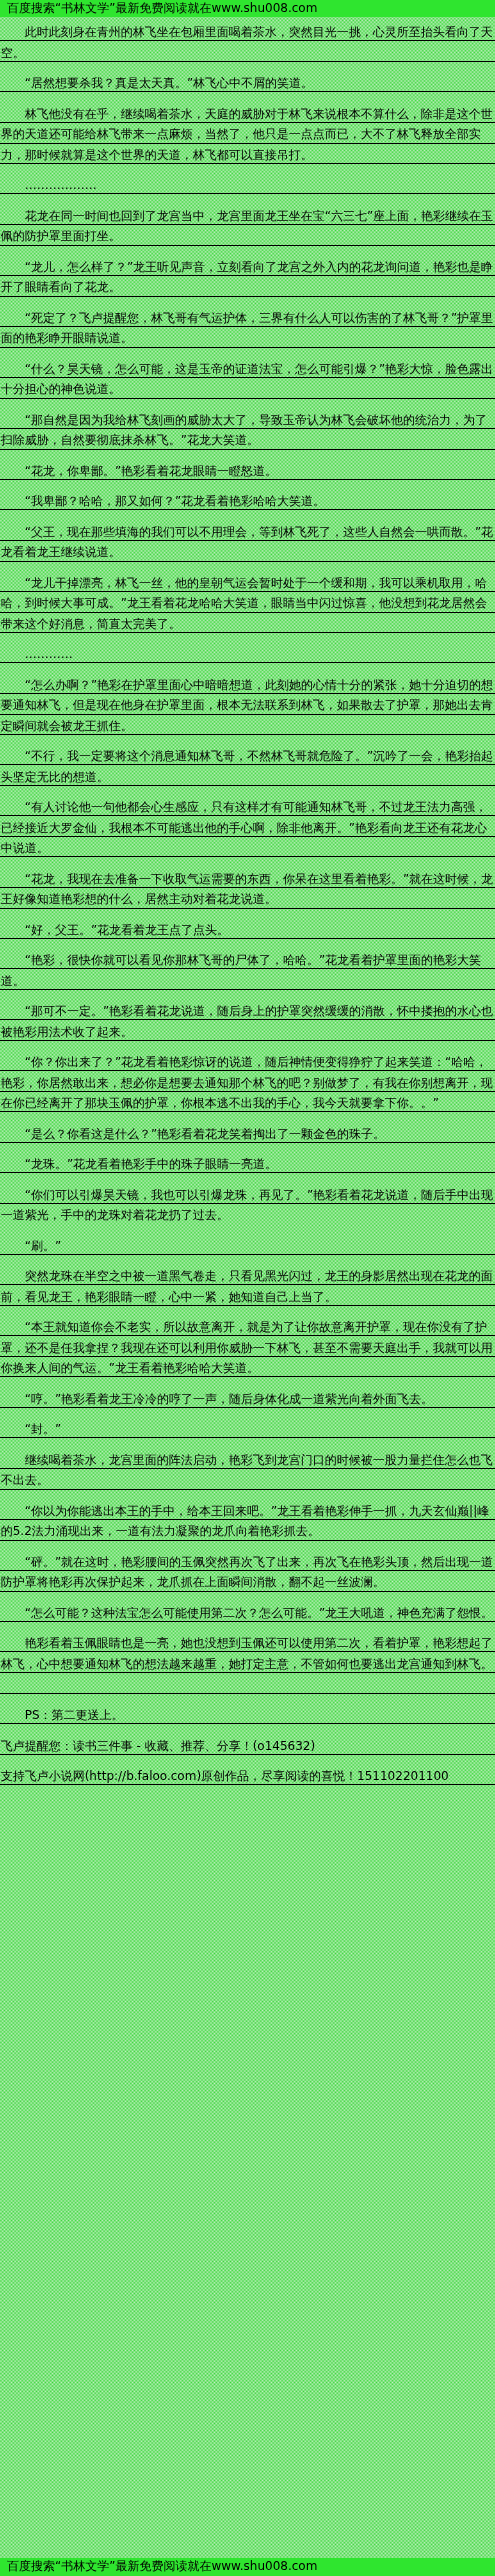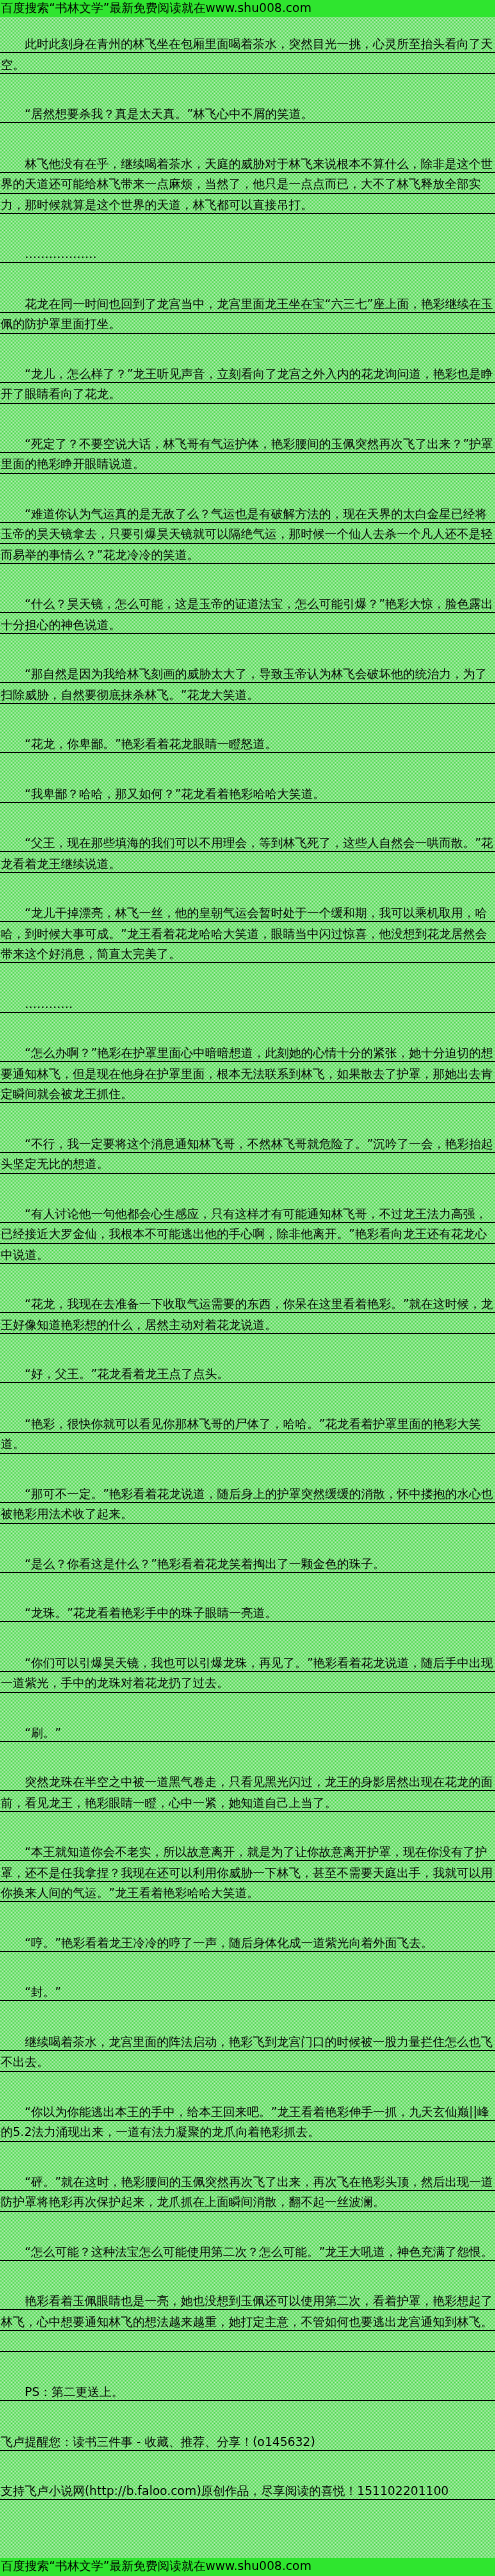--- a/index.html
+++ b/index.html
@@ -14,63 +14,63 @@
   .page{
     width:495px;height:2576px;
     background-color:var(--dither-pale);
     background-image:conic-gradient(var(--dither-green) 25%, transparent 0 50%, var(--dither-green) 0 75%, transparent 0);
     background-size:1.4px 1.4px;
     display:flex;flex-direction:column;overflow:hidden;
   }
   .bar{
     flex:none;height:17px;background:var(--bar-green);
     color:var(--text);font-size:12px;line-height:17px;
-    padding-left:1px;white-space:nowrap;overflow:hidden;
+    padding-left:7px;white-space:nowrap;overflow:hidden;
   }
   .bar.bottom{height:17.7px;line-height:17px;}
-  .content{flex:1 1 auto;overflow:hidden;padding-top:17px;}
+  .content{flex:1 1 auto;overflow:hidden;padding-top:5px;}
   .para{
     font-size:12px;line-height:20.5px;color:var(--text);
     word-break:break-all;
     background-image:repeating-linear-gradient(to bottom, transparent 0 18.4px, var(--rule) 18.4px 19px, transparent 19px 20.5px);
     padding:0 0.7px;
   }
   .para.indent{text-indent:2em;}
-  .para + .para{margin-top:29px;}
+  .para + .para{margin-top:10px;}
   .para.tight{margin-top:0.7px;}
   .para.blankline{min-height:20.5px;}
 </style>
 </head>
 <body>
 
 <div class="page">
   <div class="bar top">百度搜索“书林文学”最新免费阅读就在www.shu008.com</div>
   <div class="content">
       <div class="para indent">此时此刻身在青州的林飞坐在包厢里面喝着茶水，突然目光一挑，心灵所至抬头看向了天空。</div>
       <div class="para indent">“居然想要杀我？真是太天真。”林飞心中不屑的笑道。</div>
       <div class="para indent">林飞他没有在乎，继续喝着茶水，天庭的威胁对于林飞来说根本不算什么，除非是这个世界的天道还可能给林飞带来一点麻烦，当然了，他只是一点点而已，大不了林飞释放全部实力，那时候就算是这个世界的天道，林飞都可以直接吊打。</div>
       <div class="para indent">………………</div>
       <div class="para indent">花龙在同一时间也回到了龙宫当中，龙宫里面龙王坐在宝“六三七”座上面，艳彩继续在玉佩的防护罩里面打坐。</div>
       <div class="para indent">“龙儿，怎么样了？”龙王听见声音，立刻看向了龙宫之外入内的花龙询问道，艳彩也是睁开了眼睛看向了花龙。</div>
-      <div class="para indent">“死定了？不要空说大话，林飞哥有气运护体，艳彩腰间的玉佩突然再次飞了出来？”护罩里面的艳彩睁开眼睛说道。</div>
-      <div class="para indent">“难道你认为气运真的是无敌了么？气运也是有破解方法的，现在天界的太白金星已经将玉帝的昊天镜拿去，只要引爆昊天镜就可以隔绝气运，那时候一个仙人去杀一个凡人还不是轻而易举的事情么？”花龙冷冷的笑道。</div>
+      <div class="para indent">“死定了？飞卢提醒您，林飞哥有气运护体，三界有什么人可以伤害的了林飞哥？”护罩里面的艳彩睁开眼睛说道。</div>
       <div class="para indent">“什么？昊天镜，怎么可能，这是玉帝的证道法宝，怎么可能引爆？”艳彩大惊，脸色露出十分担心的神色说道。</div>
       <div class="para indent">“那自然是因为我给林飞刻画的威胁太大了，导致玉帝认为林飞会破坏他的统治力，为了扫除威胁，自然要彻底抹杀林飞。”花龙大笑道。</div>
       <div class="para indent">“花龙，你卑鄙。”艳彩看着花龙眼睛一瞪怒道。</div>
       <div class="para indent">“我卑鄙？哈哈，那又如何？”花龙看着艳彩哈哈大笑道。</div>
       <div class="para indent">“父王，现在那些填海的我们可以不用理会，等到林飞死了，这些人自然会一哄而散。”花龙看着龙王继续说道。</div>
       <div class="para indent">“龙儿干掉漂亮，林飞一丝，他的皇朝气运会暂时处于一个缓和期，我可以乘机取用，哈哈，到时候大事可成。”龙王看着花龙哈哈大笑道，眼睛当中闪过惊喜，他没想到花龙居然会带来这个好消息，简直太完美了。</div>
       <div class="para indent">…………</div>
       <div class="para indent">“怎么办啊？”艳彩在护罩里面心中暗暗想道，此刻她的心情十分的紧张，她十分迫切的想要通知林飞，但是现在他身在护罩里面，根本无法联系到林飞，如果散去了护罩，那她出去肯定瞬间就会被龙王抓住。</div>
       <div class="para indent">“不行，我一定要将这个消息通知林飞哥，不然林飞哥就危险了。”沉吟了一会，艳彩抬起头坚定无比的想道。</div>
       <div class="para indent">“有人讨论他一句他都会心生感应，只有这样才有可能通知林飞哥，不过龙王法力高强，已经接近大罗金仙，我根本不可能逃出他的手心啊，除非他离开。”艳彩看向龙王还有花龙心中说道。</div>
       <div class="para indent">“花龙，我现在去准备一下收取气运需要的东西，你呆在这里看着艳彩。”就在这时候，龙王好像知道艳彩想的什么，居然主动对着花龙说道。</div>
       <div class="para indent">“好，父王。”花龙看着龙王点了点头。</div>
       <div class="para indent">“艳彩，很快你就可以看见你那林飞哥的尸体了，哈哈。”花龙看着护罩里面的艳彩大笑道。</div>
       <div class="para indent">“那可不一定。”艳彩看着花龙说道，随后身上的护罩突然缓缓的消散，怀中搂抱的水心也被艳彩用法术收了起来。</div>
+      <div class="para indent">“你？你出来了？”花龙看着艳彩惊讶的说道，随后神情便变得狰狞了起来笑道：“哈哈，艳彩，你居然敢出来，想必你是想要去通知那个林飞的吧？别做梦了，有我在你别想离开，现在你已经离开了那块玉佩的护罩，你根本逃不出我的手心，我今天就要拿下你。。”</div>
       <div class="para indent">“是么？你看这是什么？”艳彩看着花龙笑着掏出了一颗金色的珠子。</div>
       <div class="para indent">“龙珠。”花龙看着艳彩手中的珠子眼睛一亮道。</div>
       <div class="para indent">“你们可以引爆昊天镜，我也可以引爆龙珠，再见了。”艳彩看着花龙说道，随后手中出现一道紫光，手中的龙珠对着花龙扔了过去。</div>
       <div class="para indent">“刷。”</div>
       <div class="para indent">突然龙珠在半空之中被一道黑气卷走，只看见黑光闪过，龙王的身影居然出现在花龙的面前，看见龙王，艳彩眼睛一瞪，心中一紧，她知道自己上当了。</div>
       <div class="para indent">“本王就知道你会不老实，所以故意离开，就是为了让你故意离开护罩，现在你没有了护罩，还不是任我拿捏？我现在还可以利用你威胁一下林飞，甚至不需要天庭出手，我就可以用你换来人间的气运。”龙王看着艳彩哈哈大笑道。</div>
       <div class="para indent">“哼。”艳彩看着龙王冷冷的哼了一声，随后身体化成一道紫光向着外面飞去。</div>
       <div class="para indent">“封。”</div>
       <div class="para indent">继续喝着茶水，龙宫里面的阵法启动，艳彩飞到龙宫门口的时候被一股力量拦住怎么也飞不出去。</div>
       <div class="para indent">“你以为你能逃出本王的手中，给本王回来吧。”龙王看着艳彩伸手一抓，九天玄仙巅||峰的5.2法力涌现出来，一道有法力凝聚的龙爪向着艳彩抓去。</div>

